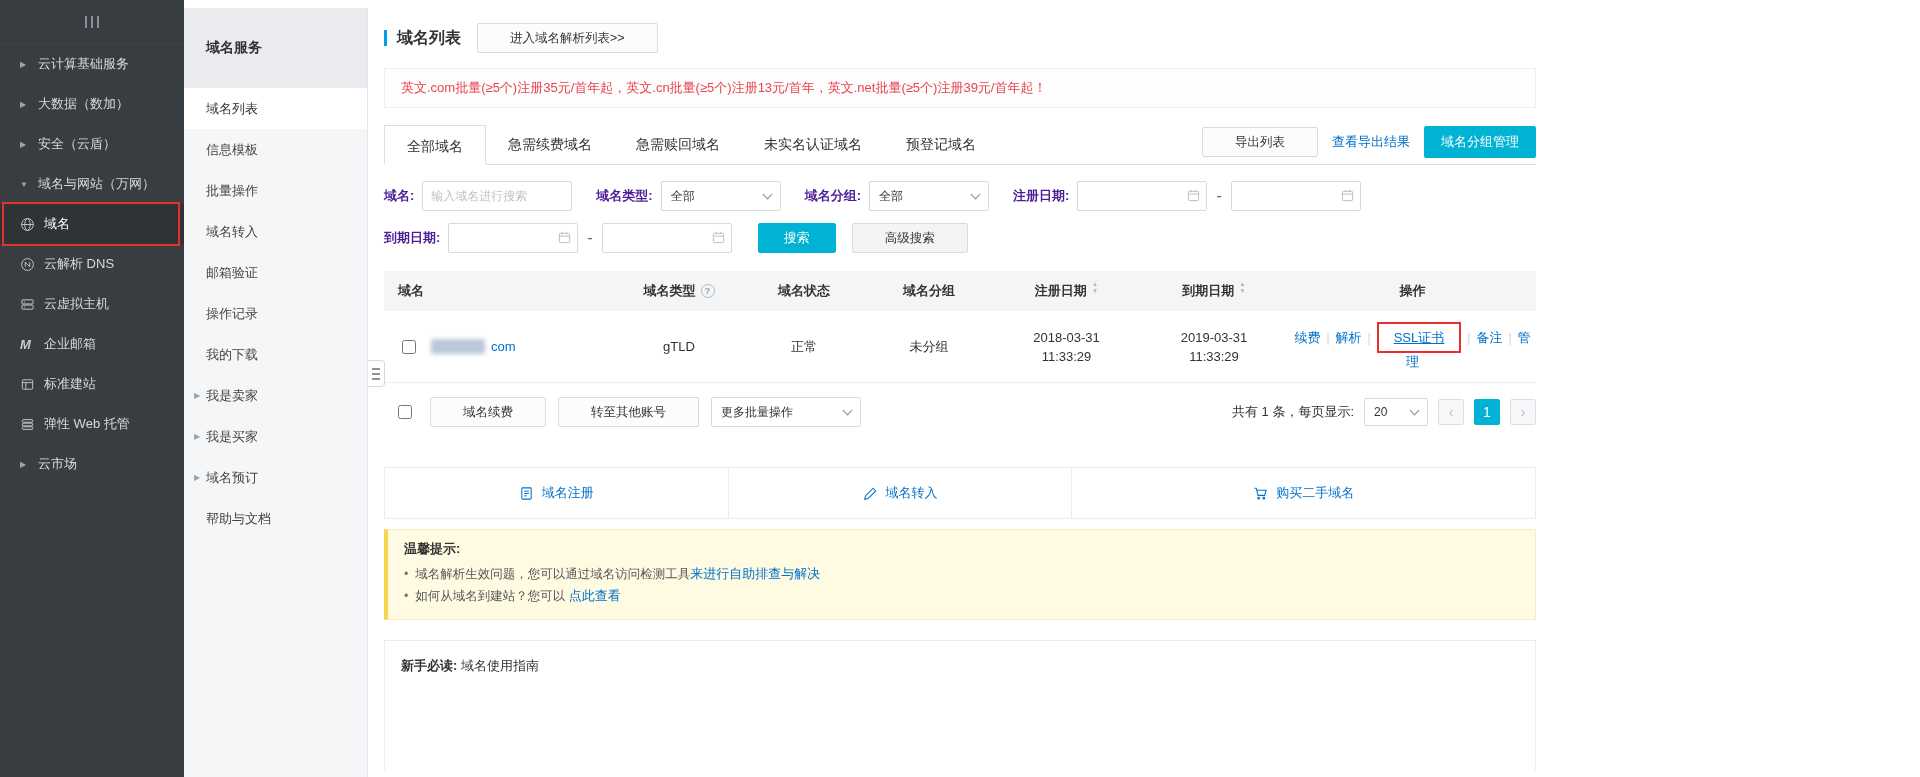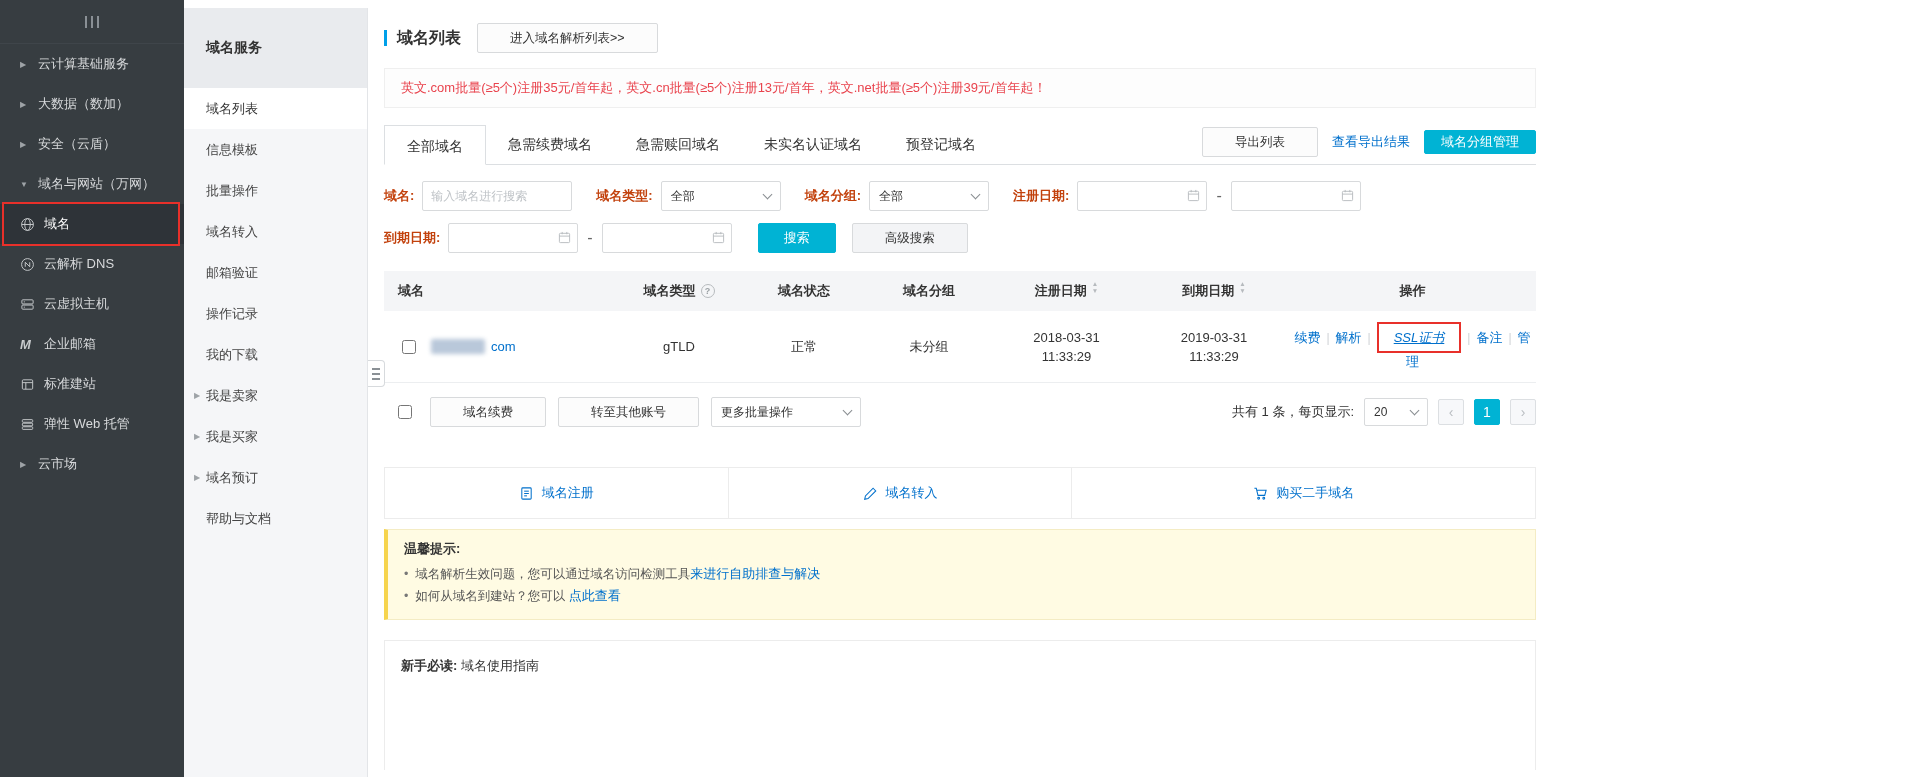--- a/index.html
+++ b/index.html
@@ -48,27 +48,27 @@
   .resolve-btn { margin-left:16px; }
   .grab-promo { margin-left:auto; color:#ff7d00; font-size:15px; font-weight:bold; white-space:nowrap; }
 
   .promo-bar { margin-top:14px; border:1px solid #efefef; background:#fdfdfd; padding:10px 16px; color:#e9434d; font-size:13px; }
 
   .tabs-row { margin-top:16px; display:flex; align-items:flex-end; border-bottom:1px solid #dcdfe2; }
   .tab { padding:0 22px; height:40px; line-height:40px; font-size:14px; color:#333; cursor:pointer; white-space:nowrap; }
   .tab.active { border:1px solid #dcdfe2; border-bottom:1px solid #fff; margin-bottom:-1px; background:#fff; }
   .tabs-actions { margin-left:auto; display:flex; align-items:center; gap:14px; align-self:center; padding-bottom:4px; }
   .link { color:#0070cc; font-size:13px; text-decoration:none; cursor:pointer; }
-  .btn-cyan { display:inline-flex; align-items:center; justify-content:center; height:24px; padding:0 16px;
+  .btn-cyan { display:inline-flex; align-items:center; justify-content:center; height:32px; padding:0 16px;
     background:#00b3d4; border:1px solid #00b3d4; color:#fff; font-size:13px; border-radius:2px; cursor:pointer; white-space:nowrap; }
 
   .filters { margin-top:16px; }
   .f-row { display:flex; align-items:center; margin-bottom:12px; }
   .f-group { display:flex; align-items:center; margin-right:24px; }
-  .f-label { font-size:13px; color:#c2410c; font-weight:bold; margin-right:8px; white-space:nowrap; }
+  .f-label { font-size:13px; color:#4c1d95; font-weight:bold; margin-right:8px; white-space:nowrap; }
   .f-input { height:30px; width:150px; border:1px solid #d8dadc; border-radius:2px; padding:0 8px; font-size:12px; color:#333; outline:none; font-family:inherit; }
   .f-input::placeholder { color:#bfc3c7; }
   .f-select { height:30px; border:1px solid #d8dadc; border-radius:2px; background:#fff; display:inline-flex;
     align-items:center; justify-content:space-between; padding:0 9px; font-size:12px; color:#333; cursor:pointer; }
   .w120 { width:120px; } .w150 { width:150px; } .w64 { width:64px; height:28px; }
   .chev { width:7px; height:7px; border-right:1.5px solid #888d91; border-bottom:1.5px solid #888d91; transform:rotate(45deg); margin-top:-4px; }
   .date-box { position:relative; width:130px; }
   .date-box input { width:100%; height:30px; border:1px solid #d8dadc; border-radius:2px; padding:0 26px 0 8px; font-size:12px; outline:none; font-family:inherit; }
   .date-box svg { position:absolute; right:7px; top:8px; }
   .range-sep { margin:0 9px; color:#666; }
@@ -87,21 +87,21 @@
   .c-ops { flex:1; text-align:center; }
   .th-inline { display:inline-flex; align-items:center; gap:5px; justify-content:center; width:100%; }
   .info-icn { width:14px; height:14px; border:1px solid #b7bbbe; border-radius:50%; color:#9aa0a4; font-size:9px; font-weight:bold;
     display:inline-flex; align-items:center; justify-content:center; cursor:pointer; }
   .sorter { display:inline-flex; flex-direction:column; line-height:0; cursor:pointer; }
   .sorter i { font-style:normal; font-size:6.5px; color:#b6babe; height:7px; }
   .blur-chip { width:54px; height:15px; background:#b9c8da; border-radius:2px; filter:blur(2px); }
   .domain-link { color:#0070cc; text-decoration:none; margin-left:-6px; }
   .two-line { line-height:19px; }
   .op-sep { color:#cfd3d6; margin:0 6px; font-size:12px; }
-  .anno-inline { border:2px solid #e8302a; padding:7px 15px; display:inline-block; line-height:1;font-style:italic; }
+  .anno-inline { border:2px solid #e8302a; padding:7px 15px; display:inline-block; line-height:1; }
   .ssl-link { text-decoration:underline; }
 
   .batch-row { display:flex; align-items:center; margin-top:14px; padding-bottom:14px; }
   .batch-row input[type=checkbox] { margin-left:14px; margin-right:18px; }
   .batch-row .btn { margin-right:12px; }
   .pager-zone { margin-left:auto; display:flex; align-items:center; font-size:13px; color:#333; gap:10px; }
   .pg { width:26px; height:26px; border:1px solid #dcdfe2; background:#f7f8fa; color:#b9bdc1; display:inline-flex;
     align-items:center; justify-content:center; font-size:14px; border-radius:2px; cursor:pointer; }
   .pg.active { background:#00b3d4; border-color:#00b3d4; color:#fff; }
 

